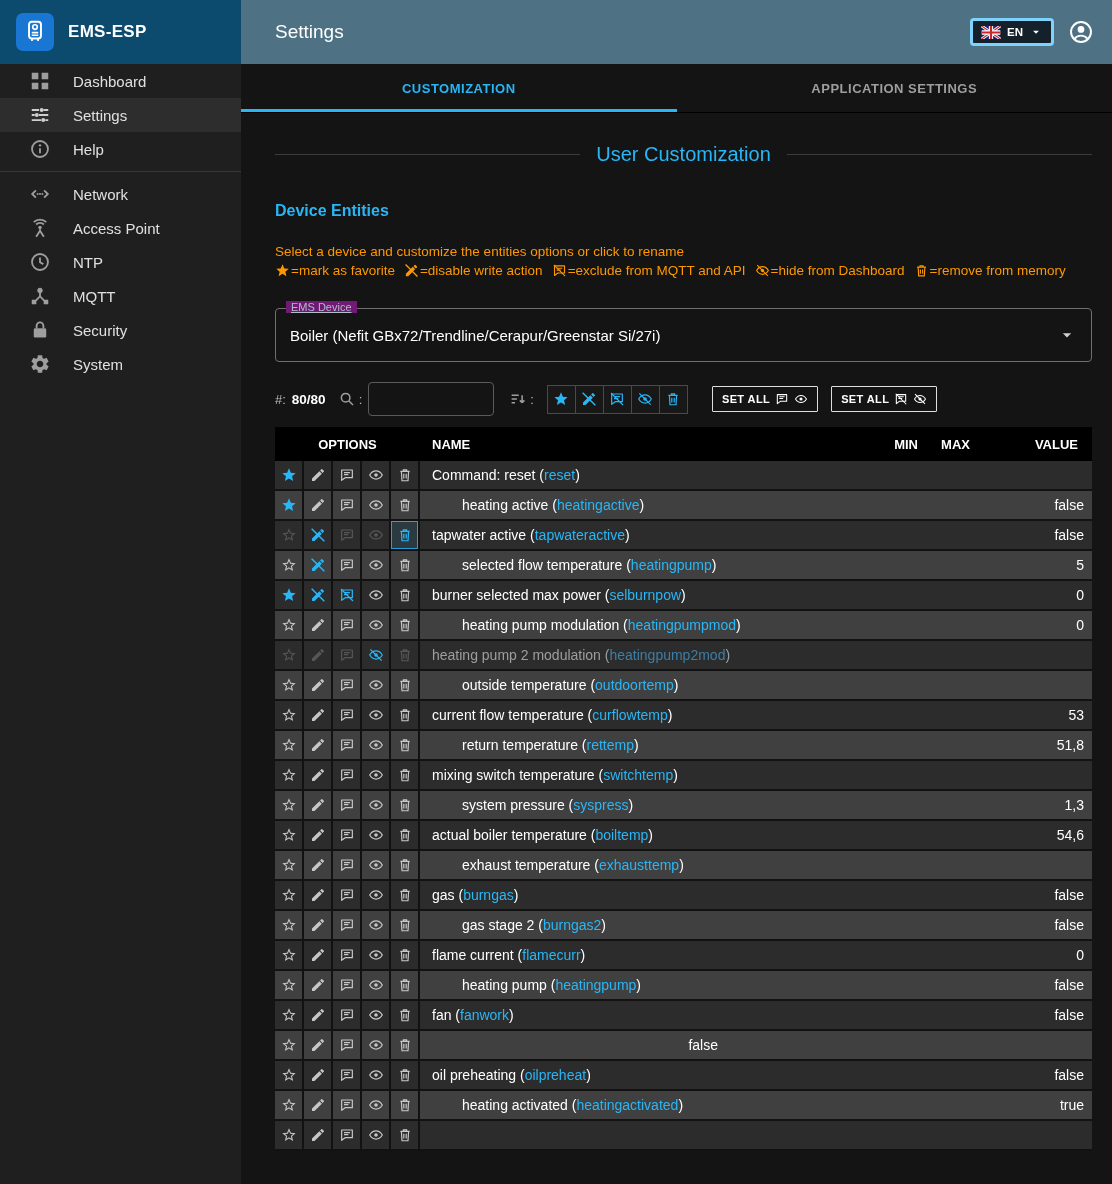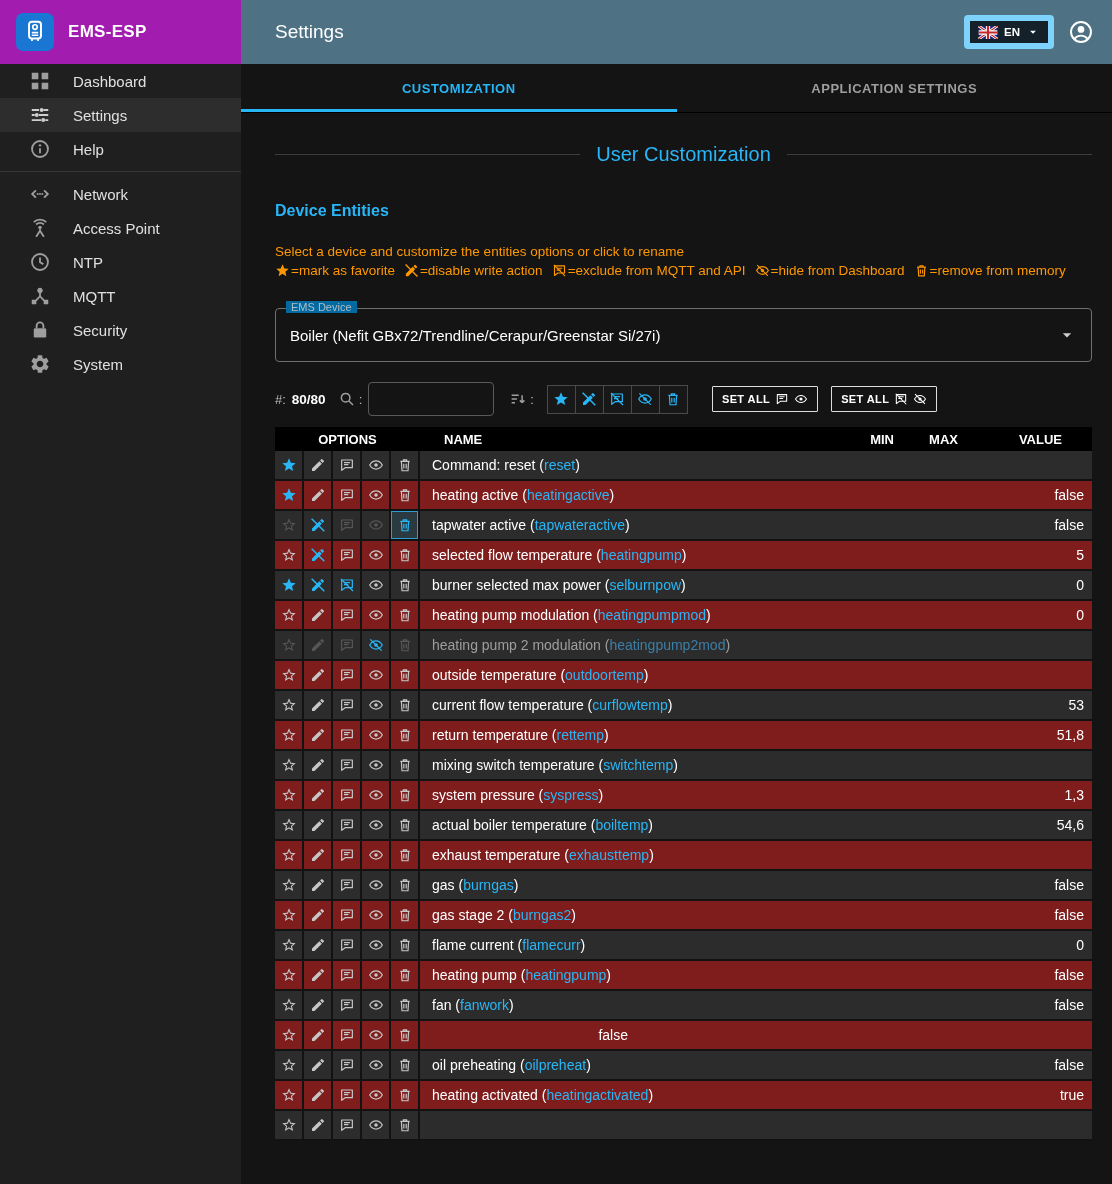--- a/index.html
+++ b/index.html
@@ -2,38 +2,38 @@
 <html><head>
 <meta charset="utf-8">
 <style>
   * { margin:0; padding:0; box-sizing:border-box; }
   html,body { background:#000; }
   body { font-family:"Liberation Sans", sans-serif; }
   .app { position:relative; width:1112px; height:1184px; overflow:hidden; background:#141414; display:flex; }
 
   
   .sidebar { width:241px; flex:0 0 241px; background:#1f1f1f; display:flex; flex-direction:column; }
-  .sidebar-header { height:64px; background:#a21caf; display:flex; align-items:center; padding:0 16px; gap:14px; flex:0 0 64px; }
+  .sidebar-header { height:64px; background:#0c4a6e; display:flex; align-items:center; padding:0 16px; gap:14px; flex:0 0 64px; }
   .logo-badge { width:38px; height:38px; border-radius:7px; background:#1976d2; display:flex; align-items:center; justify-content:center; }
   .logo-badge svg { width:26px; height:26px; }
   .app-title { color:#fff; font-size:17px; font-weight:bold; letter-spacing:.3px; }
   .nav-item { height:34px; display:flex; align-items:center; padding-left:29px; gap:22px; cursor:pointer; color:#e0e0e0; }
   .nav-item .icon { color:#9e9e9e; }
   .nav-item.active { background:#2d2d2d; }
   .nav-item.active .icon { color:#cfcfcf; }
   .nav-label { font-size:15px; }
   .nav-divider { border:none; border-top:1px solid #373737; margin:5px 0; }
   .icon svg { display:block; }
   .nav-item .icon svg { width:22px; height:22px; }
 
   
   .main { flex:1; display:flex; flex-direction:column; min-width:0; }
   .topbar { height:64px; flex:0 0 64px; background:#4e7284; display:flex; align-items:center; padding:0 18px 0 34px; }
   .topbar-title { color:#fff; font-size:19px; font-weight:500; flex:1; }
-  .lang-button { display:flex; align-items:center; gap:6px; border:6px solid #7dd3fc; border-radius:4px; background:#15212a; padding:4px 8px; cursor:pointer; }
+  .lang-button { display:flex; align-items:center; gap:6px; border:3px solid #7dd3fc; border-radius:4px; background:#15212a; padding:4px 8px; cursor:pointer; }
   .lang-flag svg { width:20px; height:13px; display:block; }
   .lang-label { color:#fff; font-size:11.5px; font-weight:bold; }
   .lang-caret svg { width:14px; height:14px; color:#fff; }
   .account-btn { margin-left:14px; color:#fff; cursor:pointer; }
   .account-btn svg { width:26px; height:26px; }
 
   
   .tabs { height:49px; flex:0 0 49px; display:flex; background:#141414; border-bottom:1px solid #000; }
   .tab { flex:1; display:flex; align-items:center; justify-content:center; font-size:13px; font-weight:bold; letter-spacing:.5px; color:#9e9e9e; cursor:pointer; position:relative; }
   .tab.active { color:#29b6f6; }
@@ -44,21 +44,21 @@
   .heading-row { margin-top:30px; display:flex; align-items:center; gap:16px; }
   .heading-row .line { flex:1; border-top:1px solid #3d3d3d; }
   .page-heading { color:#29b6f6; font-size:20px; font-weight:400; white-space:nowrap; }
   .section-heading { margin-top:36px; color:#29b6f6; font-size:16px; font-weight:bold; }
   .instruction { margin-top:24px; color:#ff9800; font-size:13.5px; }
   .legend { margin-top:4px; color:#ff9800; font-size:13.5px; display:flex; align-items:center; flex-wrap:wrap; }
   .legend .seg { display:flex; align-items:center; margin-right:9px; }
   .legend .icon svg { width:15px; height:15px; margin-right:1px; }
 
   .select-field { position:relative; margin-top:30px; height:54px; border:1px solid #6f6f6f; border-radius:4px; display:flex; align-items:center; padding:0 14px; cursor:pointer; }
-  .select-label { position:absolute; top:-8px; left:10px; background:#0369a1; padding:0 5px; font-size:11px; color:#b0bec5; }
+  .select-label { position:absolute; top:-8px; left:10px; background:#701a75; padding:0 5px; font-size:11px; color:#b0bec5;text-decoration:underline; }
   .select-value { color:#fff; font-size:15px; flex:1; }
   .select-caret svg { width:20px; height:20px; color:#cfcfcf; }
 
   
   .filter-row { margin-top:19px; height:36px; display:flex; align-items:center; }
   .count-label { color:#bdbdbd; font-size:13px; margin-right:6px; }
   .count-value { color:#fff; font-size:13.5px; font-weight:bold; margin-right:12px; }
   .inline-ic { color:#9e9e9e; }
   .inline-ic svg { width:18px; height:18px; }
   .mini-colon { color:#bdbdbd; font-size:13px; margin:0 6px 0 3px; }
@@ -66,31 +66,31 @@
   .sort-ic { margin-left:15px; }
   .toggle-group { display:flex; margin-left:8px; }
   .toggle-btn { width:29px; height:29px; border:1px solid #4a4a4a; margin-left:-1px; display:flex; align-items:center; justify-content:center; color:#29b6f6; cursor:pointer; background:#181818; }
   .toggle-btn svg { width:16px; height:16px; }
   .setall-btn { margin-left:24px; height:26px; border:1px solid #dedede; border-radius:1px; background:transparent; color:#fff; font-size:11px; font-weight:bold; letter-spacing:.4px; display:flex; align-items:center; gap:5px; padding:0 9px; cursor:pointer; font-family:"Liberation Sans",sans-serif; }
   .setall-btn + .setall-btn { margin-left:13px; }
   .setall-btn .icon svg { width:14px; height:14px; }
 
   
   .etable { margin-top:10px; }
-  .thead { height:24px; background:#000; display:flex; align-items:center; color:#fff; font-size:13px; font-weight:bold;gap:12px; }
+  .thead { height:34px; background:#000; display:flex; align-items:center; color:#fff; font-size:13px; font-weight:bold; }
   .trow { height:30px; display:flex; align-items:stretch; border-bottom:2px solid #121212; }
   .trow.odd { background:#2c2c2c; }
-  .trow.even { background:#7f1d1d; }
+  .trow.even { background:#404040;gap:30px; }
   .col-opts { width:145px; flex:0 0 145px; display:flex; }
   .thead .col-opts { justify-content:center; }
   .col-name { flex:1; display:flex; align-items:center; padding-left:12px; min-width:0; }
   .col-min { width:50px; flex:0 0 50px; text-align:right; padding-right:8px; display:flex; align-items:center; justify-content:flex-end; }
   .col-max { width:56px; flex:0 0 56px; padding-right:12px; display:flex; align-items:center; justify-content:flex-end; }
   .col-value { width:110px; flex:0 0 110px; display:flex; align-items:center; justify-content:flex-end; padding-right:8px; }
-  .thead .col-value { padding-right:30px; }
+  .thead .col-value { padding-right:14px; }
   .opt-cell { width:29px; flex:0 0 29px; display:flex; align-items:center; justify-content:center; border-right:2px solid #121212; color:#c7c7c7; cursor:pointer; }
   .opt-cell svg { width:16px; height:16px; }
   .opt-cell.on { color:#29b6f6; }
   .opt-cell.dimmed { color:#565656; }
   .opt-cell.removed { box-shadow:inset 0 0 0 1px #2c9cd4; background:rgba(41,182,246,.10); }
   .name-text { color:#fff; font-size:14px; white-space:nowrap; overflow:hidden; }
   .name-text a { color:#29b6f6; cursor:pointer; }
   .trow.dim .name-text { color:#9e9e9e; }
   .trow.dim .name-text a { color:#3d7ea6; }
   .value-text { color:#fff; font-size:14px; }

